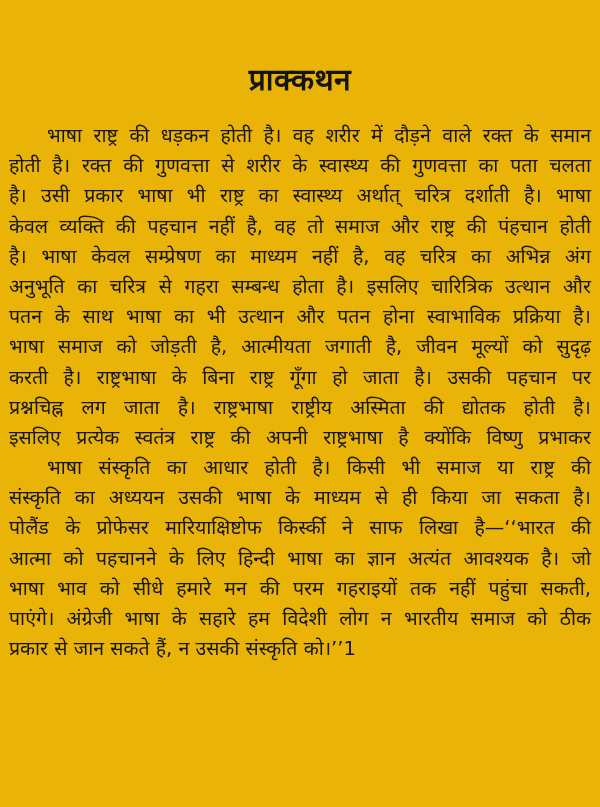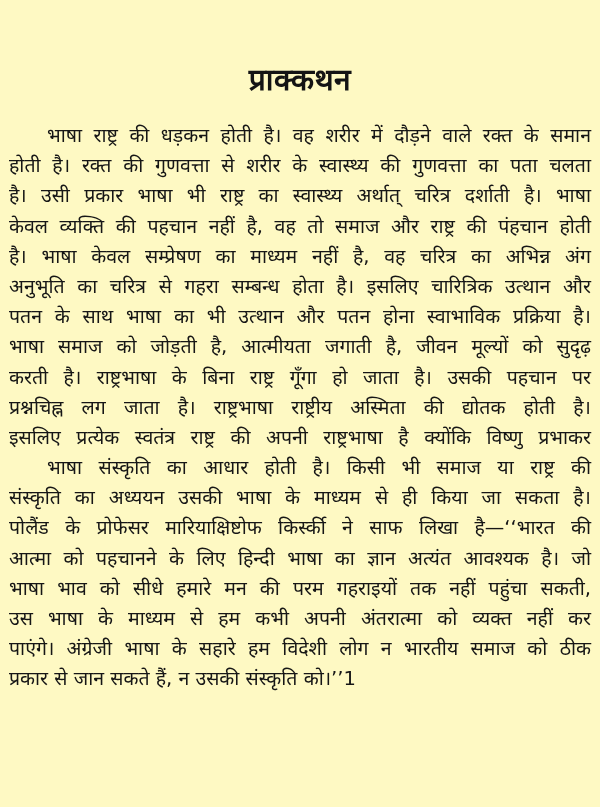--- a/index.html
+++ b/index.html
@@ -14,21 +14,21 @@
       position: relative;
       font-family: "DejaVu Sans", "Liberation Sans", sans-serif;
       color: #111111;
     }
     .page {
       position: absolute;
       left: 0;
       top: 0;
       width: 600px;
       height: 807px;
-      background: #fef9c3;
+      background: #eab308;
     }
     .title {
       position: absolute;
       top: 58px;
       left: 0;
       width: 600px;
       text-align: center;
       font-size: 30px;
       font-weight: bold;
       letter-spacing: 0.5px;
@@ -78,18 +78,17 @@
       <span class="line">करती है। राष्ट्रभाषा के बिना राष्ट्र गूँगा हो जाता है। उसकी पहचान पर</span>
       <span class="line">प्रश्नचिह्न लग जाता है। राष्ट्रभाषा राष्ट्रीय अस्मिता की द्योतक होती है।</span>
       <span class="line">इसलिए प्रत्येक स्वतंत्र राष्ट्र की अपनी राष्ट्रभाषा है क्योंकि विष्णु प्रभाकर</span>
     </div>
     <div>
       <span class="line indent">भाषा संस्कृति का आधार होती है। किसी भी समाज या राष्ट्र की</span>
       <span class="line">संस्कृति का अध्ययन उसकी भाषा के माध्यम से ही किया जा सकता है।</span>
       <span class="line">पोलैंड के प्रोफेसर मारियाक्षिष्टोफ किर्स्की ने साफ लिखा है—‘‘भारत की</span>
       <span class="line">आत्मा को पहचानने के लिए हिन्दी भाषा का ज्ञान अत्यंत आवश्यक है। जो</span>
       <span class="line">भाषा भाव को सीधे हमारे मन की परम गहराइयों तक नहीं पहुंचा सकती,</span>
-      <span class="line">उस भाषा के माध्यम से हम कभी अपनी अंतरात्मा को व्यक्त नहीं कर</span>
       <span class="line">पाएंगे। अंग्रेजी भाषा के सहारे हम विदेशी लोग न भारतीय समाज को ठीक</span>
       <span class="line last">प्रकार से जान सकते हैं, न उसकी संस्कृति को।’’1</span>
     </div>
   </div>
 </div>
 
 </body></html>

